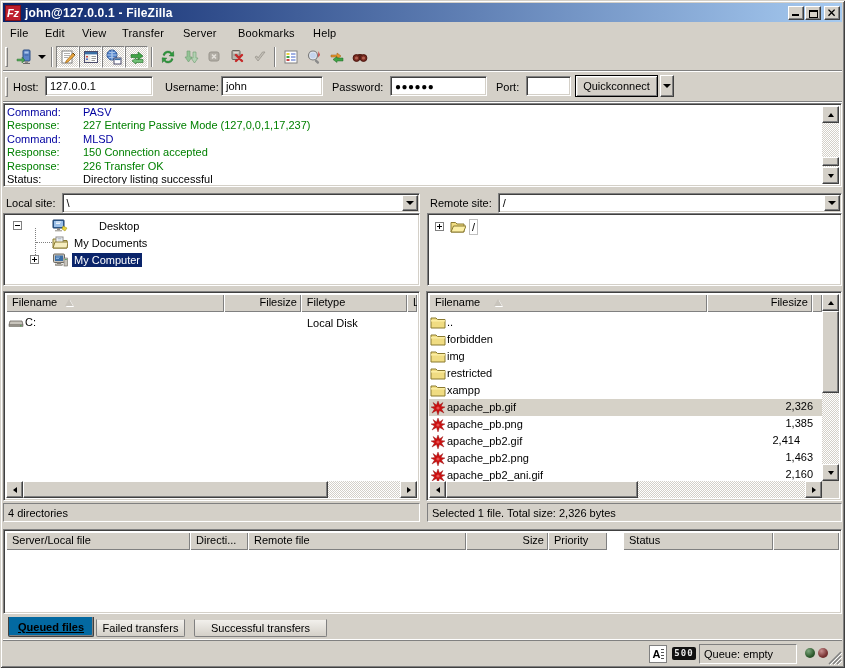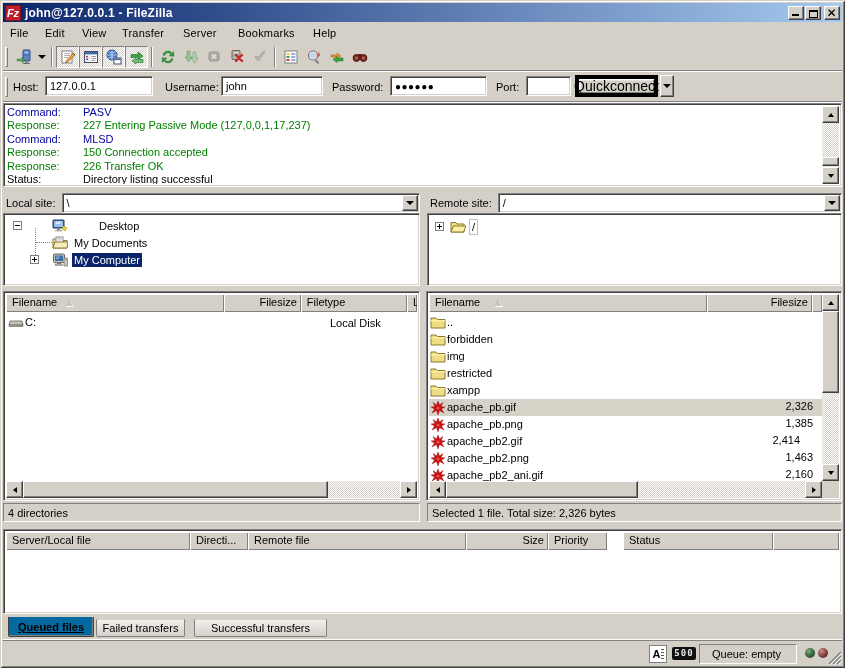--- a/index.html
+++ b/index.html
@@ -56,22 +56,22 @@
   border-top:4px solid #000; }
 
 
 .quickbar { position:absolute; left:3px; top:72px; right:3px; height:30px;
   display:flex; align-items:center; border-bottom:1px solid #808080;
   box-shadow:0 1px 0 #FFFFFF; }
 .qc-label { position:absolute; top:9px; }
 .qc-input { position:absolute; top:4px; height:20px; background:#fff; border:1px solid; border-color:#808080 #FFFFFF #FFFFFF #808080;
   box-shadow: inset 1px 1px 0 #404040, inset -1px -1px 0 #D4D0C8;
   padding:3px 3px 0 4px; font-size:11px; white-space:nowrap; overflow:hidden; }
-.qc-btn { position:absolute; top:3px; height:22px; display:flex; align-items:center; justify-content:center; font-size:14px;
-  background:#D4D0C8; border:4px solid #000000;
+.qc-btn { position:absolute; top:3px; height:22px; display:flex; align-items:center; justify-content:center; font-size:11px;
+  background:#D4D0C8; border:1px solid #000000;
   box-shadow: inset 1px 1px 0 #FFFFFF, inset -1px -1px 0 #808080, inset 2px 2px 0 #E6E3DD; }
 .qc-drop { position:absolute; top:3px; width:14px; height:22px; display:flex; align-items:center; justify-content:center; }
 
 
 .log { position:absolute; left:3px; top:103px; width:839px; height:84px; background:#fff; }
 .log-inner { position:absolute; inset:2px; background:#fff; overflow:hidden; }
 .log-line { display:flex; height:13.4px; line-height:13.5px; white-space:nowrap; padding-left:1px; }
 .log-label { width:76px; flex:0 0 76px; padding-left:0; }
 .log-cmd { color:#0000A0; }
 .log-resp { color:#008000; }
@@ -162,21 +162,21 @@
 
 .statusbar { position:absolute; left:3px; right:3px; bottom:3px; height:25px;
   border-top:1px solid #808080; box-shadow:0 -1px 0 #fff; }
 .sb-type { position:absolute; right:175px; top:4px; width:18px; height:18px; background:#fff;
   border:1px solid #808080; font-weight:bold; font-size:11px; text-align:center; line-height:16px; padding-right:3px; }
 .sb-speed { position:absolute; right:146px; top:6px; width:24px; height:13px; background:#111;
   border-radius:2px; color:#E8E8E8; font-family:"DejaVu Sans Mono", monospace;
   font-size:9px; font-weight:bold; text-align:center; line-height:13px; letter-spacing:1px; }
 .sb-queue { position:absolute; right:45px; top:3px; width:98px; height:20px; background:#D4D0C8;
   border:1px solid; border-color:#808080 #FFFFFF #FFFFFF #808080;
-  display:flex; align-items:center; padding-left:12px; }
+  display:flex; align-items:center; padding-left:4px; }
 .led { position:absolute; top:7px; width:10px; height:10px; border-radius:50%; }
 .led-green { right:27px; background:radial-gradient(circle at 35% 30%, #7FA87F 0%, #2E5B2E 60%, #1C3D1C 100%); }
 .led-red { right:14px; background:radial-gradient(circle at 35% 30%, #C89090 0%, #7A3434 60%, #541F1F 100%); }
 .grip { position:absolute; right:0; bottom:0; width:15px; height:15px; }
 </style>
 </head>
 <body>
 
 <div class="window">
 
@@ -460,21 +460,21 @@
         <div class="fl-hcell" style="width:108px;"><span>Filetype</span></div>
         <div class="fl-hcell" style="flex:1;"><span>L</span></div>
       </div>
       <div class="fl-row" style="left:2px; top:20px;">
         <svg class="icon16" viewBox="0 0 16 16">
           <path d="M2 6 L14 6 L15 10 L1 10 Z" fill="#C8C4BC" stroke="#6a665e" stroke-width="0.8"></path>
           <path d="M1 10 L15 10 L15 11.5 L1 11.5 Z" fill="#A8A49C" stroke="#6a665e" stroke-width="0.6"></path>
           <circle cx="12.8" cy="10.8" r="0.7" fill="#3FA345"></circle>
         </svg>
         <span class="name">C:</span>
-        <span style="position:absolute; left:322px;">Local Disk</span>
+        <span style="position:absolute; left:299px;">Local Disk</span>
       </div>
       <div class="fl-hscroll">
         <div class="sb-btn" style="left:0; top:0;">
             <span class="tri-left"></span>
           </div>
         <div class="dither" style="position:absolute; left:17px; right:17px; top:0; bottom:0;"></div>
         <div class="sb-thumb" style="left:17px; width:305px; top:0; bottom:0;"></div>
         <div class="sb-btn" style="right:0; top:0;">
             <span class="tri-right"></span>
           </div>

